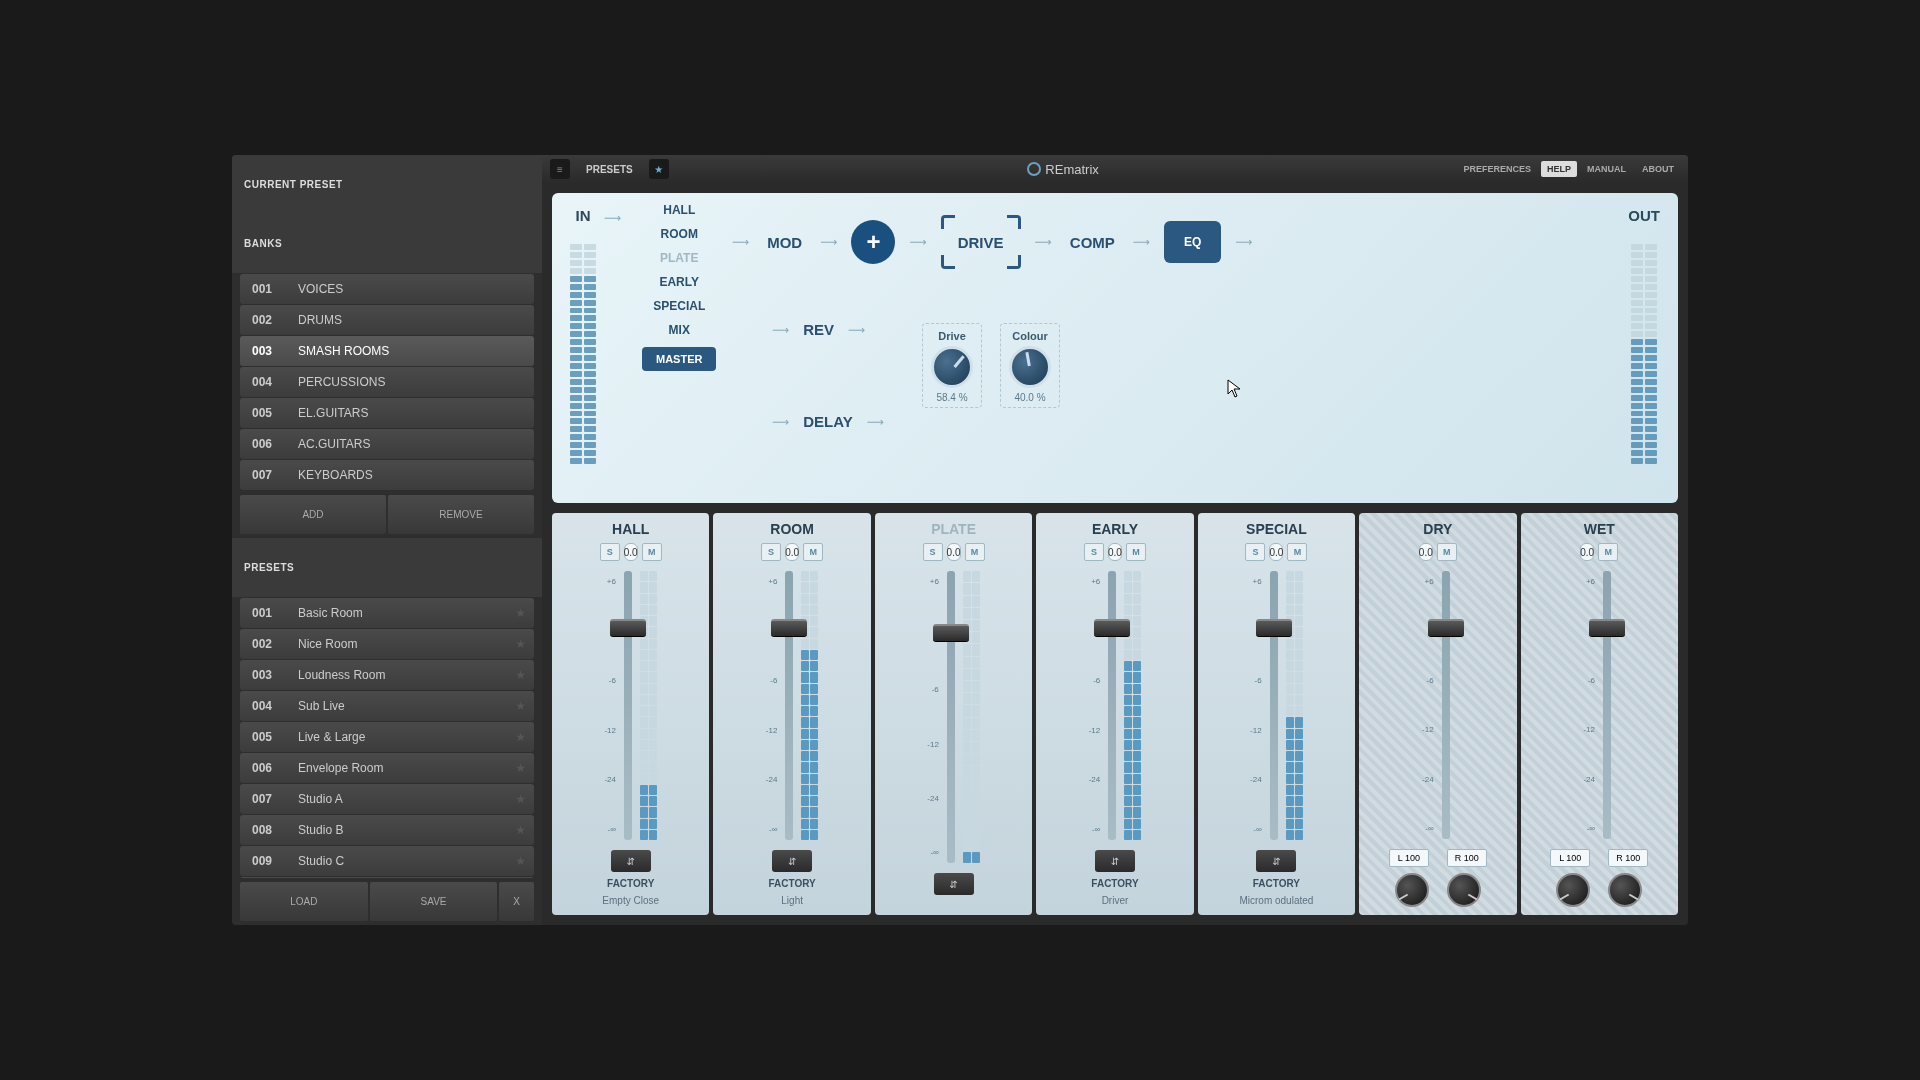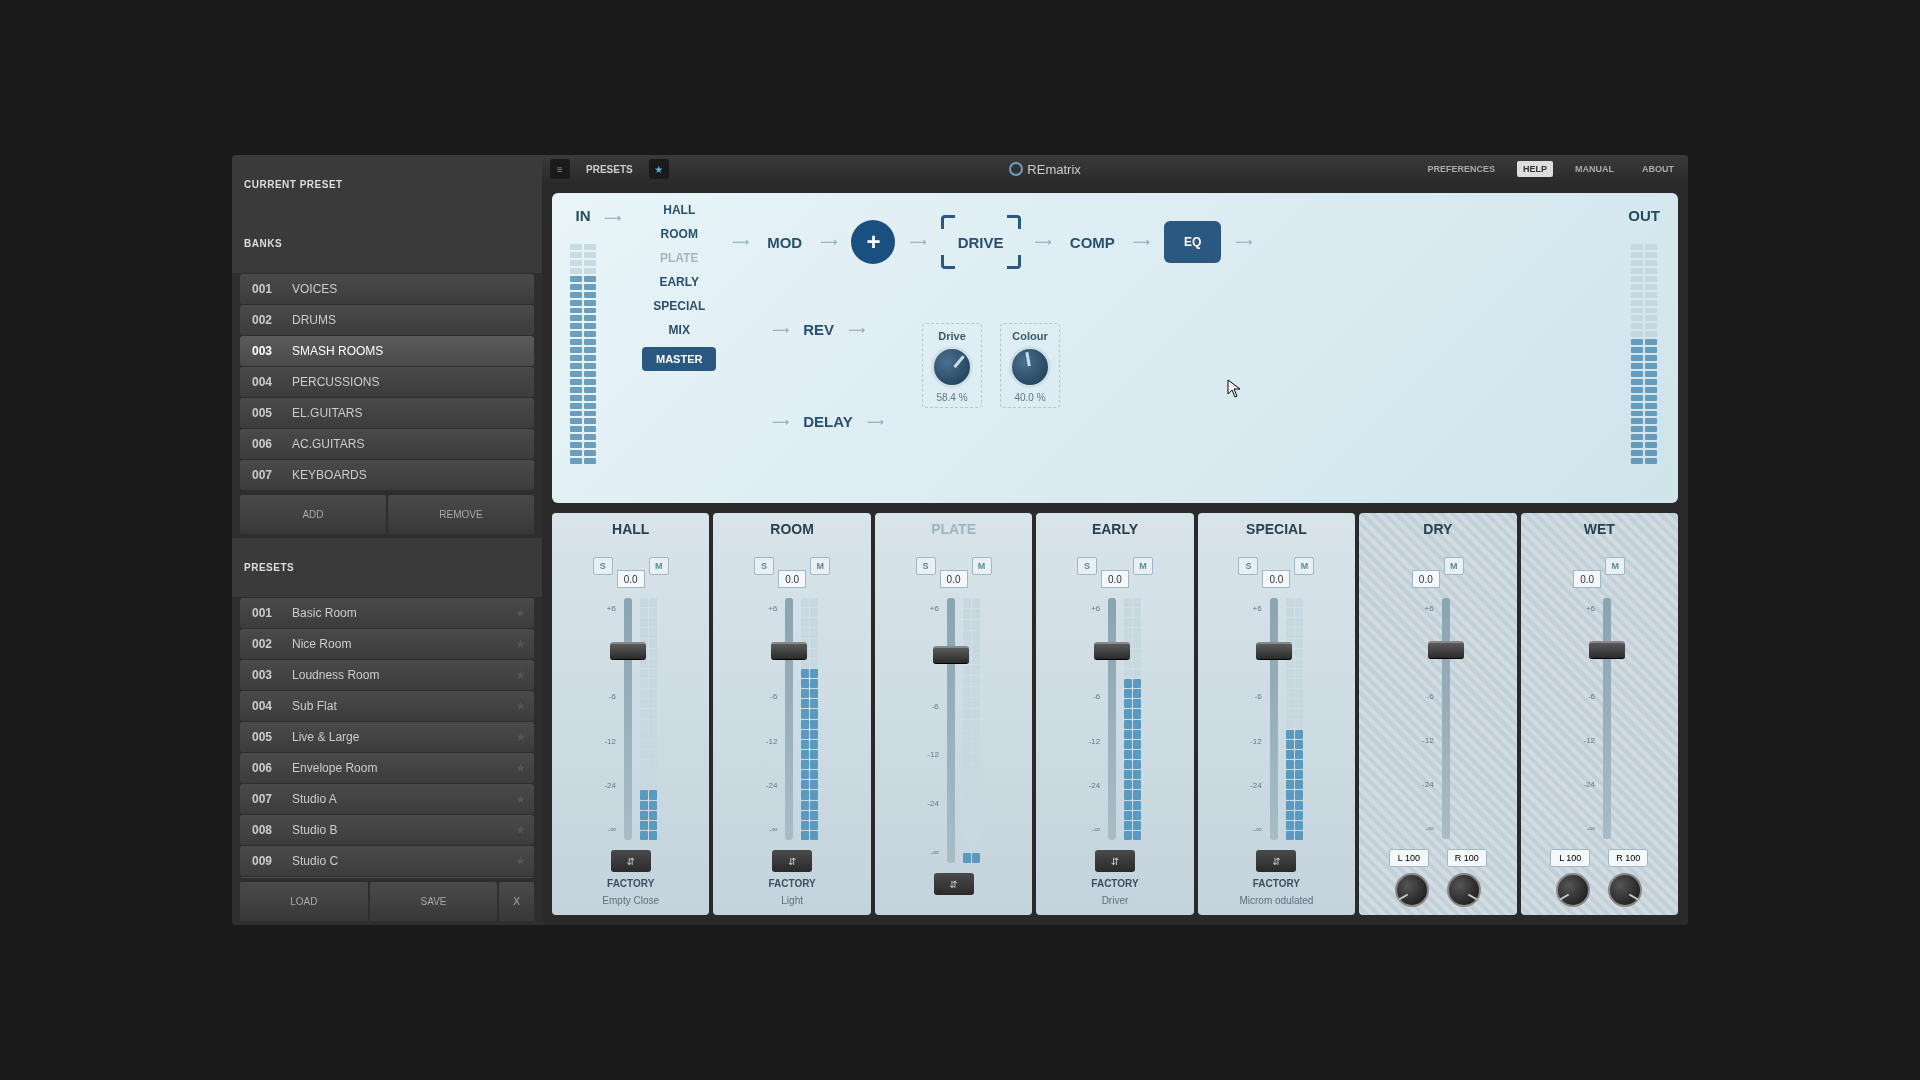--- a/index.html
+++ b/index.html
@@ -6,37 +6,37 @@
 body { background: #1a1a1a; width: 1920px; height: 1080px; display: flex; align-items: center; justify-content: center; }
 .app { width: 1456px; height: 770px; background: #2a2a2a; display: flex; position: relative; border-radius: 4px; overflow: hidden; }
 
 
 .sidebar { width: 310px; background: #2e2e2e; display: flex; flex-direction: column; }
 .section-header { background: #3a3a3a; color: #ddd; font-size: 10px; font-weight: bold; padding: 24px 12px; letter-spacing: 0.5px; }
 .preset-input { margin: 4px 8px; padding: 8px 10px; background: #d8e8ed; border: none; border-radius: 4px; font-size: 13px; color: #333; position: relative; }
 .preset-input::after { content: ''; position: absolute; right: 8px; top: 50%; transform: translateY(-50%); width: 8px; height: 8px; border-radius: 50%; background: #aaa; }
 .list { flex: 0 0 auto; overflow: hidden; }
 .list-item { background: linear-gradient(#4a4a4a, #3c3c3c); color: #ccc; padding: 8px 12px; margin: 1px 8px 1px 8px; border-radius: 3px; font-size: 12px; display: flex; align-items: center; cursor: pointer; position: relative; }
-.list-item .num { font-weight: bold; margin-right: 20px; }
+.list-item .num { font-weight: bold; margin-right: 26px; }
 .list-item.selected { background: linear-gradient(#5a5a5a, #4a4a4a); color: #fff; }
 .list-item .star { position: absolute; right: 8px; color: #555; font-size: 12px; }
 .btn-row { display: flex; margin: 4px 8px; gap: 2px; }
 .btn-row button { flex: 1; background: linear-gradient(#4a4a4a, #383838); border: none; color: #aaa; font-size: 10px; padding: 14px; cursor: pointer; border-radius: 2px; }
 .btn-row .small { flex: 0 0 24px; }
 .presets-list { flex: 1; overflow: hidden; }
 
 
 .main { flex: 1; display: flex; flex-direction: column; background: #2a2a2a; }
 .topbar { height: 28px; background: linear-gradient(#3a3a3a, #2a2a2a); display: flex; align-items: center; padding: 0 8px; gap: 8px; }
 .topbar .menu-icon { width: 20px; height: 20px; background: #1a1a1a; border-radius: 3px; display: flex; align-items: center; justify-content: center; color: #888; font-size: 10px; cursor: pointer; }
 .topbar .tab { color: #ccc; font-size: 10px; font-weight: bold; padding: 4px 8px; cursor: pointer; }
 .topbar .star-btn { width: 20px; height: 20px; background: #1a1a1a; border-radius: 3px; display: flex; align-items: center; justify-content: center; color: #6ab0d0; font-size: 10px; cursor: pointer; }
 .topbar .logo { margin: 0 auto; color: #ccc; font-size: 13px; display: flex; align-items: center; gap: 4px; }
 .topbar .logo .ring { width: 14px; height: 14px; border: 2px solid #6aa0c0; border-radius: 50%; display: inline-block; }
-.topbar .right-links { display: flex; gap: 16px; }
+.topbar .right-links { display: flex; gap: 4px; }
 .topbar .right-links span { color: #aaa; font-size: 9px; font-weight: bold; padding: 3px 6px; cursor: pointer; }
 .topbar .right-links span.active { background: #ddd; color: #333; border-radius: 2px; }
 
 
 .chain-panel { margin: 10px; background: linear-gradient(135deg, #e8f4f8, #d0e4ec); border-radius: 6px; padding: 18px 20px; height: 310px; position: relative; }
 .io-label { font-weight: bold; color: #2a4a5a; font-size: 15px; }
 .meter-io { width: 12px; height: 220px; display: flex; flex-direction: column-reverse; gap: 2px; margin-top: 4px; }
 .meter-io .seg { flex: 1; background: #4a8ab0; border-radius: 1px; opacity: 0.8; }
 .meter-io .seg.off { background: #c0d4dc; }
 .io-col { display: flex; flex-direction: column; align-items: center; gap: 16px; }
@@ -69,21 +69,21 @@
 .knob-frame { border: 1px dashed #b0c8d4; padding: 6px 8px 4px; border-radius: 4px; }
 
 
 .mixer { flex: 1; margin: 0 10px 10px; display: flex; gap: 4px; }
 .channel { flex: 1; background: linear-gradient(#d8e4ea, #c4d4dc); border-radius: 4px; padding: 8px 6px; display: flex; flex-direction: column; align-items: center; gap: 6px; }
 .channel.alt { background: repeating-linear-gradient(45deg, #d0dce2, #d0dce2 4px, #c4d0d8 4px, #c4d0d8 8px); }
 .ch-title { font-weight: bold; color: #2a4050; font-size: 14px; }
 .ch-title.dim { color: #a0b4c0; }
 .sm-row { display: flex; gap: 4px; align-items: center; }
 .sm-btn { width: 20px; height: 18px; background: #e8f0f4; border: 1px solid #a0b8c4; font-size: 9px; font-weight: bold; color: #5a8aa0; display: flex; align-items: center; justify-content: center; cursor: pointer; border-radius: 2px; }
-.sm-val { width: 28px; height: 18px; background: #f4f8fa; border: 1px solid #a0b8c4; font-size: 10px; display: flex; align-items: center; justify-content: center; color: #333; border-radius: 0; margin-top: 27px; }
+.sm-val { width: 14px; height: 18px; background: #f4f8fa; border: 1px solid #a0b8c4; font-size: 10px; display: flex; align-items: center; justify-content: center; color: #333; border-radius: 6px; }
 .fader-area { flex: 1; display: flex; gap: 4px; width: 100%; justify-content: center; position: relative; padding: 4px 0; }
 .scale { display: flex; flex-direction: column; justify-content: space-between; font-size: 8px; color: #5a7a8a; text-align: right; padding: 6px 0; }
 .fader-track { width: 8px; background: linear-gradient(#8aa4b0, #a8bcc6); border-radius: 3px; position: relative; margin: 0 4px; }
 .fader-handle { position: absolute; width: 36px; height: 18px; background: linear-gradient(#5a5a5a, #2a2a2a); border-radius: 3px; left: 50%; transform: translateX(-50%); top: 18%; border-top: 2px solid #888; border-bottom: 1px solid #000; cursor: pointer; }
 .ch-meter { width: 8px; display: flex; flex-direction: column-reverse; gap: 1px; }
 .ch-meter .s { flex: 1; background: #5a9ac0; border-radius: 1px; }
 .ch-meter .s.off { background: #c8d8e0; }
 .ch-meter-dual { display: flex; gap: 1px; }
 .edit-btn { width: 40px; height: 22px; background: linear-gradient(#4a4a4a, #2a2a2a); border-radius: 3px; display: flex; align-items: center; justify-content: center; color: #ccc; font-size: 10px; cursor: pointer; }
 .factory-lbl { font-size: 10px; font-weight: bold; color: #3a5060; }
@@ -156,21 +156,21 @@
           <span>Nice Room</span>
           <span class="star">★</span>
         </div>
         <div class="list-item">
           <span class="num">003</span>
           <span>Loudness Room</span>
           <span class="star">★</span>
         </div>
         <div class="list-item">
           <span class="num">004</span>
-          <span>Sub Flat</span>
+          <span>Sub Live</span>
           <span class="star">★</span>
         </div>
         <div class="list-item">
           <span class="num">005</span>
           <span>Live &amp; Large</span>
           <span class="star">★</span>
         </div>
         <div class="list-item">
           <span class="num">006</span>
           <span>Envelope Room</span>

